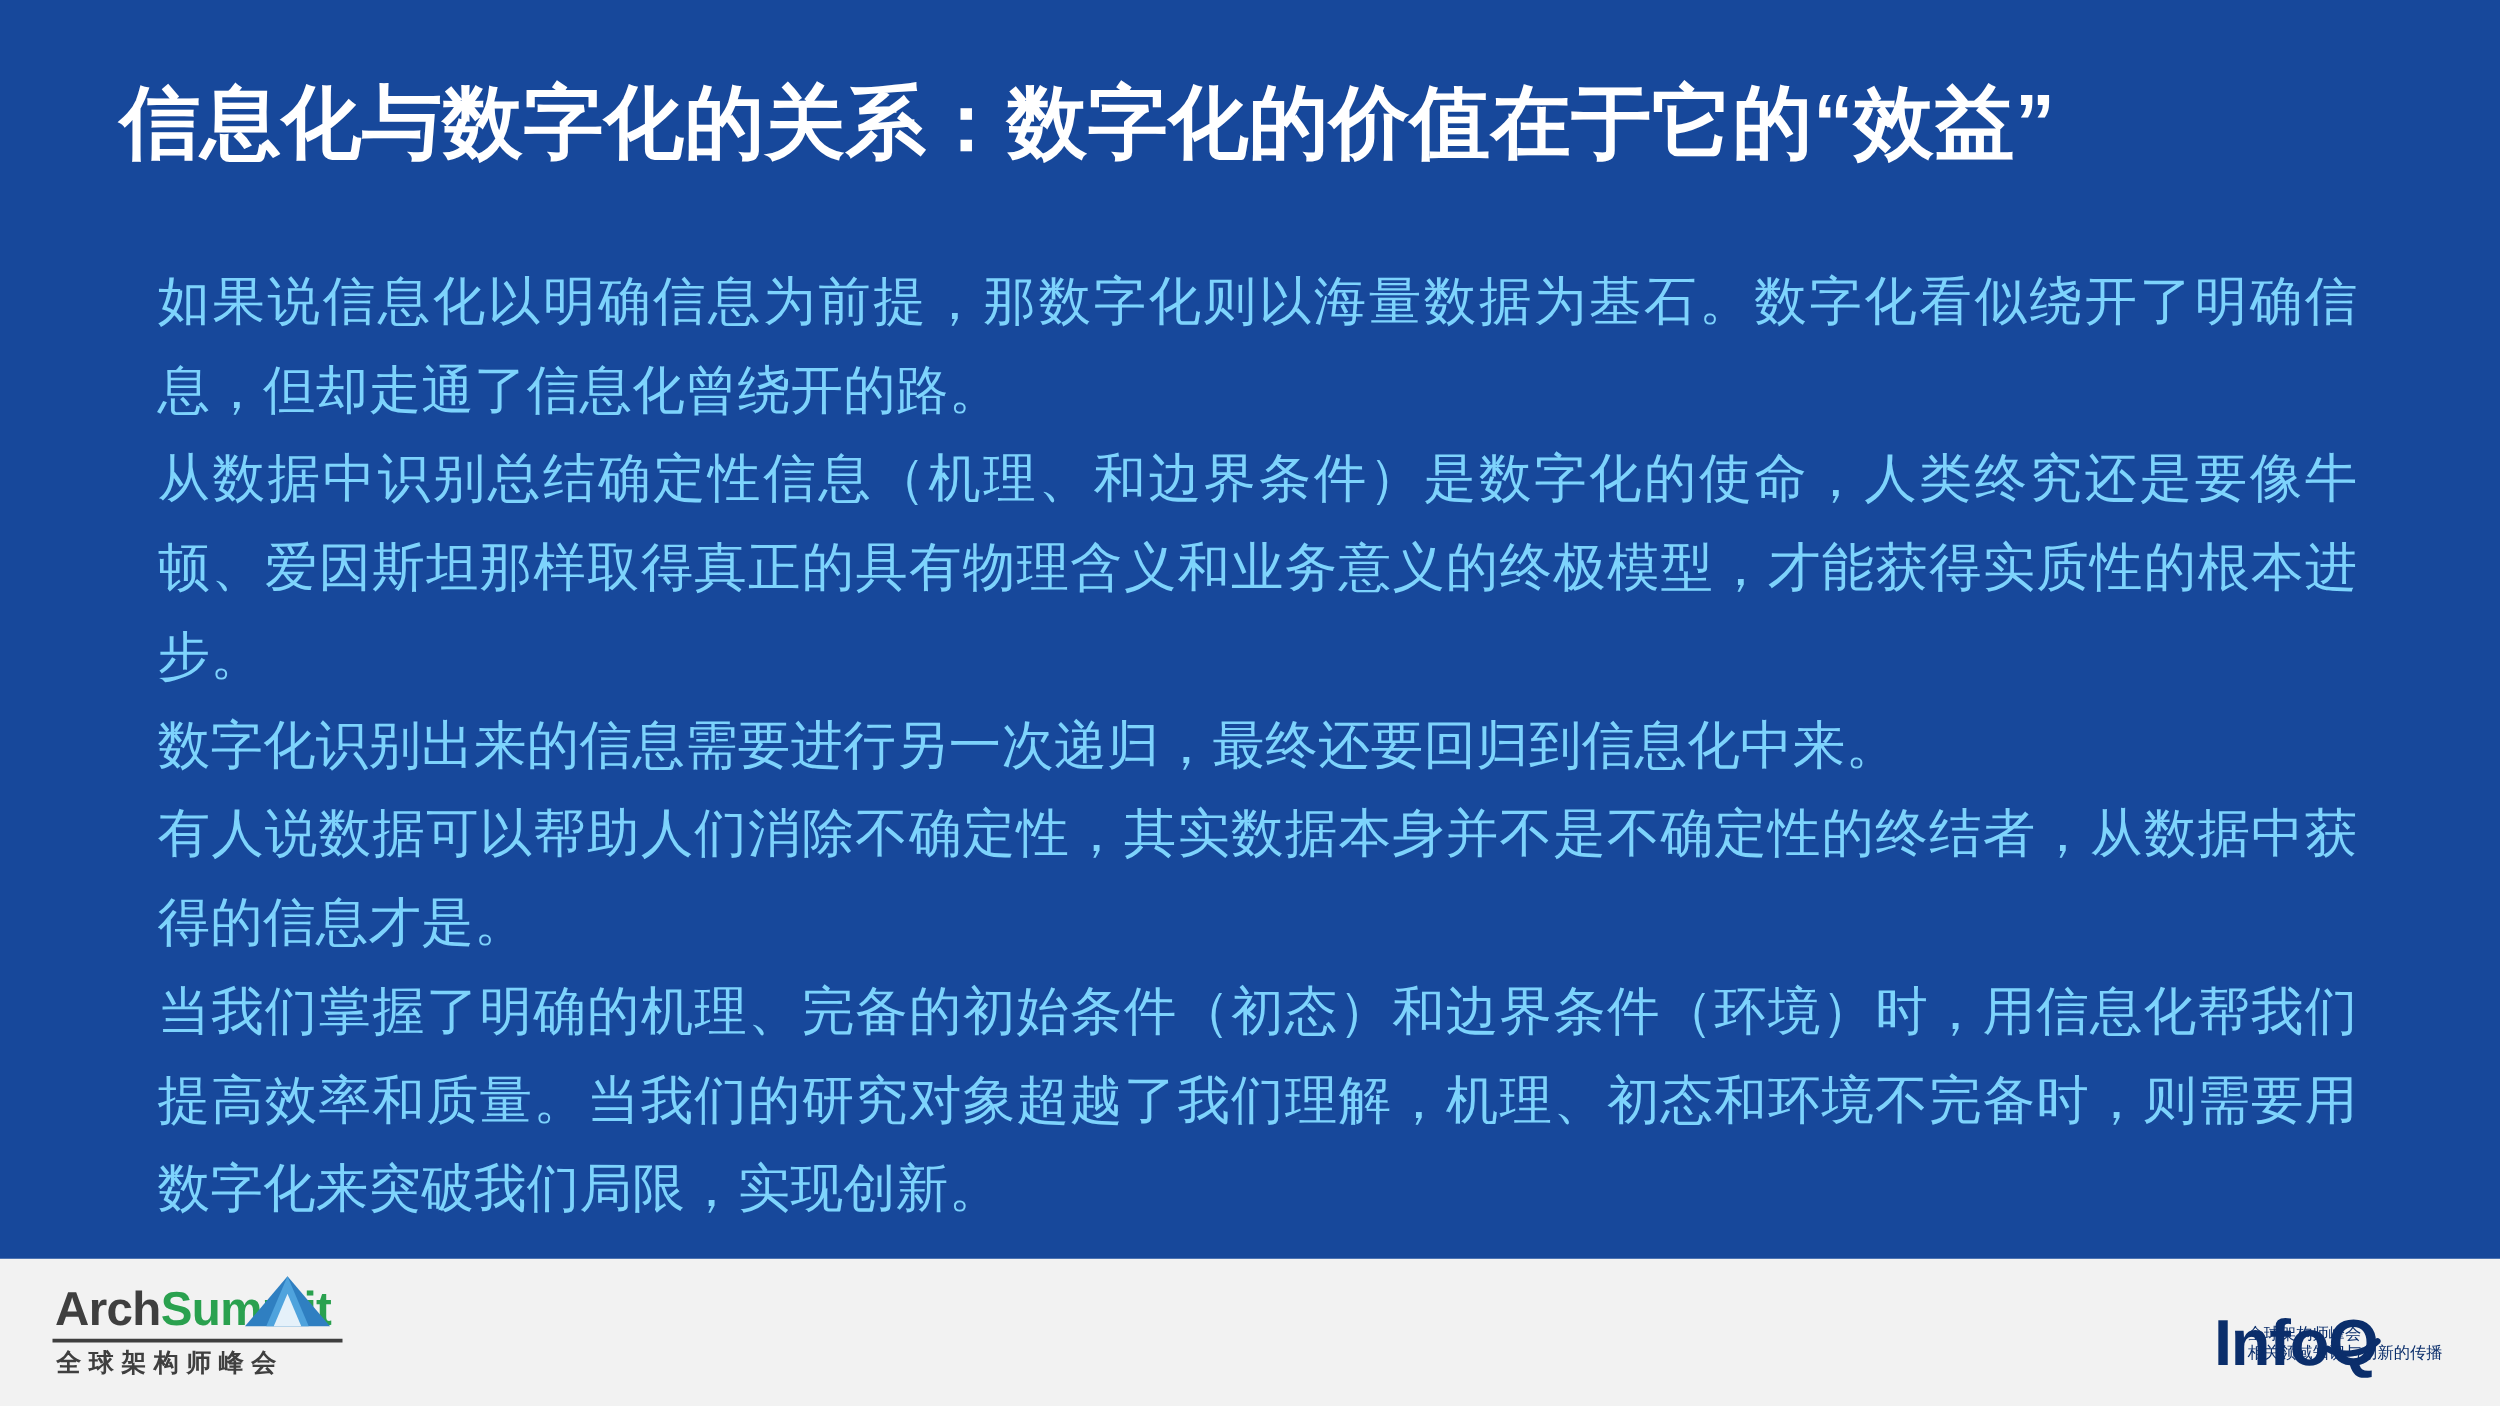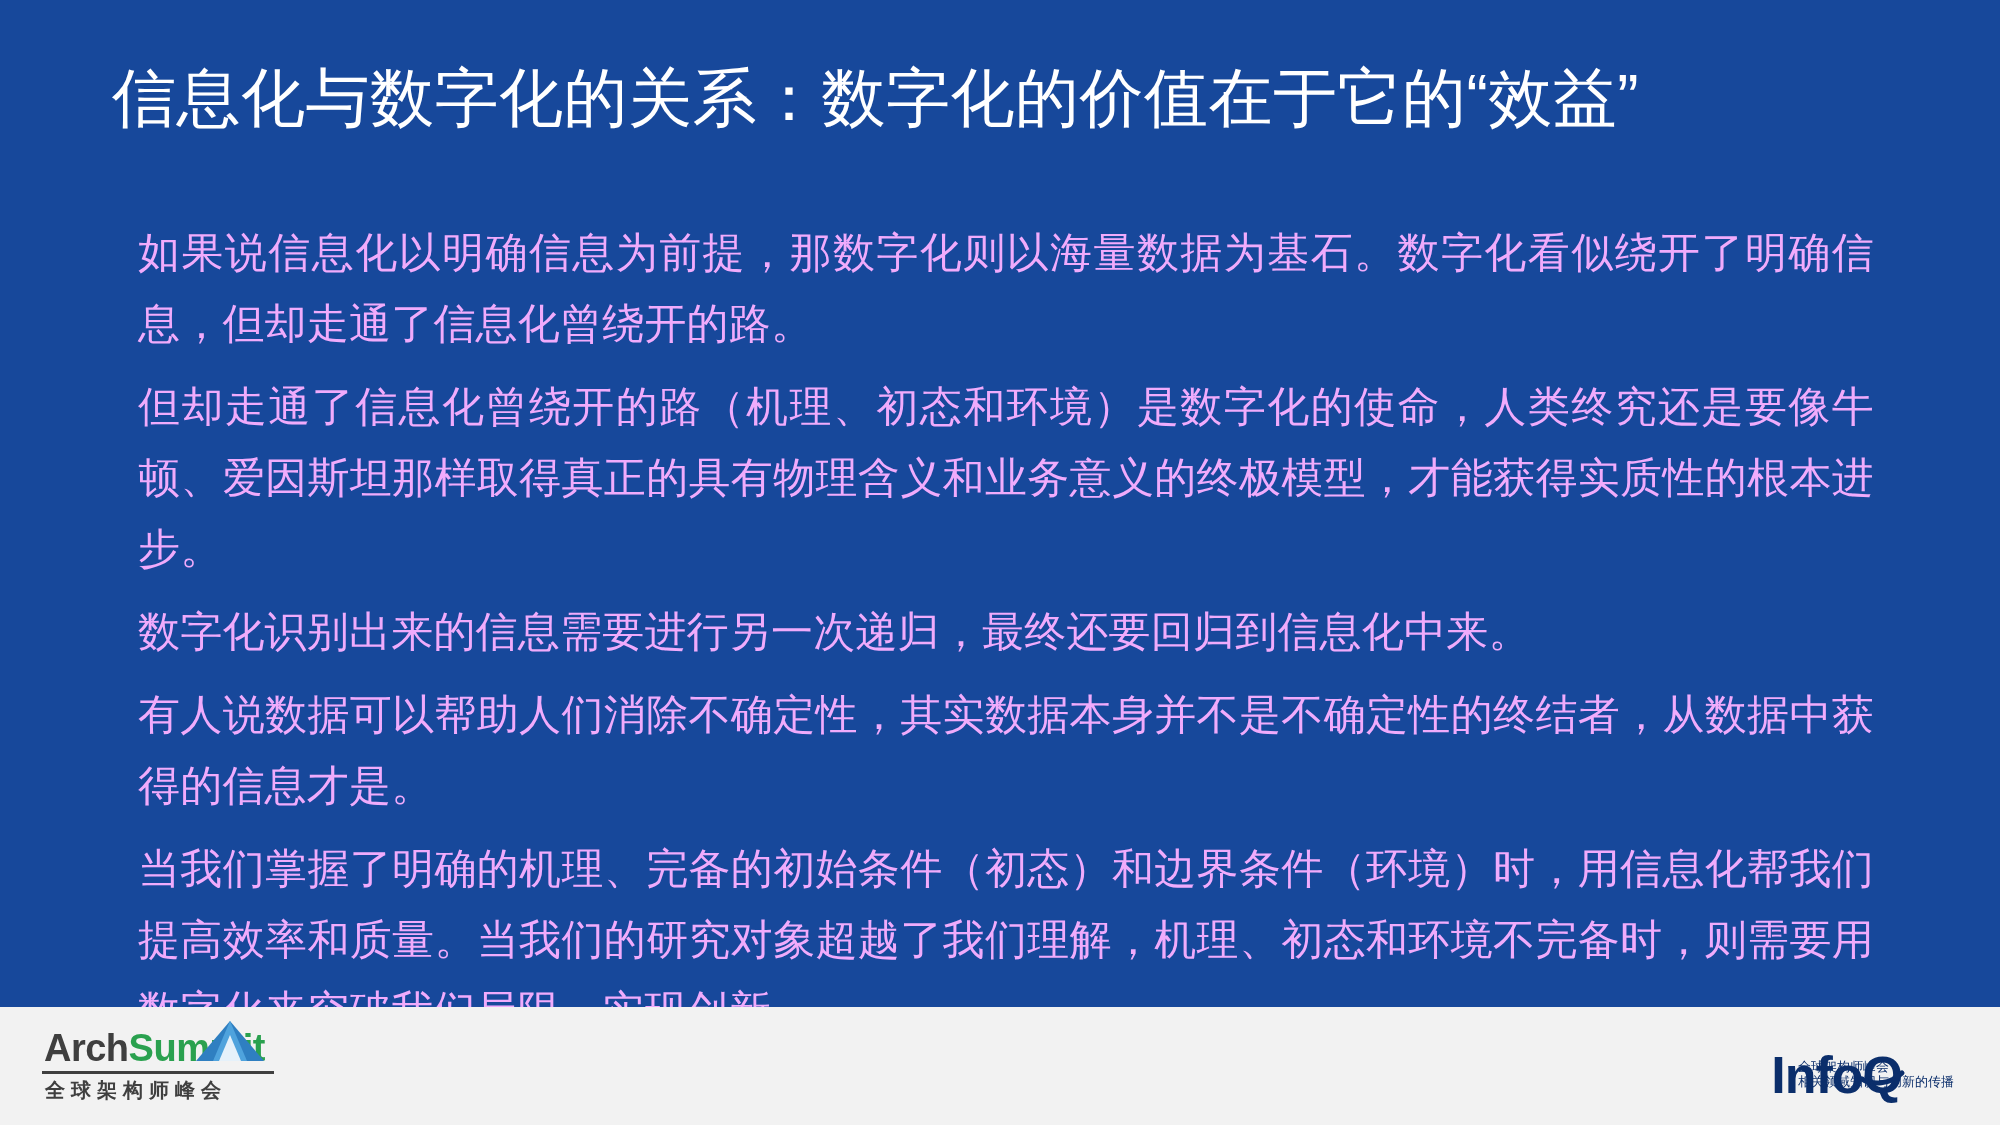--- a/index.html
+++ b/index.html
@@ -23,41 +23,40 @@
 
   
   #title {
     position: absolute;
     left: 96px;
     top: 58px;
     width: 1830px;
     color: #ffffff;
     font-size: 64px;
     line-height: 80px;
-    font-weight: normal;
+    font-weight: bold;
     letter-spacing: 0.5px;
     white-space: nowrap;
-    margin-left: 16px;
   }
 
   
   #body-block {
     position: absolute;
     left: 126px;
     top: 205px;
     width: 1760px;
   }
   .para {
-    color: #f0abfc;
+    color: #7dd3fc;
     font-size: 42px;
     line-height: 71px;
     letter-spacing: 0.2px;
     text-align: justify;
     text-justify: inter-ideograph;
-    margin: 12px;
+    margin: 0;
   }
 
   
   #footer {
     position: absolute;
     left: 0;
     bottom: 0;
     width: 2000px;
     height: 118px;
     background: #f2f2f2;
@@ -146,21 +145,21 @@
 </style>
 </head>
 <body>
 
 <div id="slide">
 
   <div id="title">信息化与数字化的关系：数字化的价值在于它的“效益”</div>
 
   <div id="body-block">
     <p class="para">如果说信息化以明确信息为前提，那数字化则以海量数据为基石。数字化看似绕开了明确信息，但却走通了信息化曾绕开的路。</p>
-    <p class="para">但却走通了信息化曾绕开的路（机理、初态和环境）是数字化的使命，人类终究还是要像牛顿、爱因斯坦那样取得真正的具有物理含义和业务意义的终极模型，才能获得实质性的根本进步。</p>
+    <p class="para">从数据中识别总结确定性信息（机理、和边界条件）是数字化的使命，人类终究还是要像牛顿、爱因斯坦那样取得真正的具有物理含义和业务意义的终极模型，才能获得实质性的根本进步。</p>
     <p class="para">数字化识别出来的信息需要进行另一次递归，最终还要回归到信息化中来。</p>
     <p class="para">有人说数据可以帮助人们消除不确定性，其实数据本身并不是不确定性的终结者，从数据中获得的信息才是。</p>
     <p class="para">当我们掌握了明确的机理、完备的初始条件（初态）和边界条件（环境）时，用信息化帮我们提高效率和质量。当我们的研究对象超越了我们理解，机理、初态和环境不完备时，则需要用数字化来突破我们局限，实现创新。</p>
   </div>
 
   <div id="footer">
 
     <div id="archsummit-logo">
       <div id="as-wordmark">
         <span id="as-arch">Arch</span><span id="as-summit">Summit</span>

